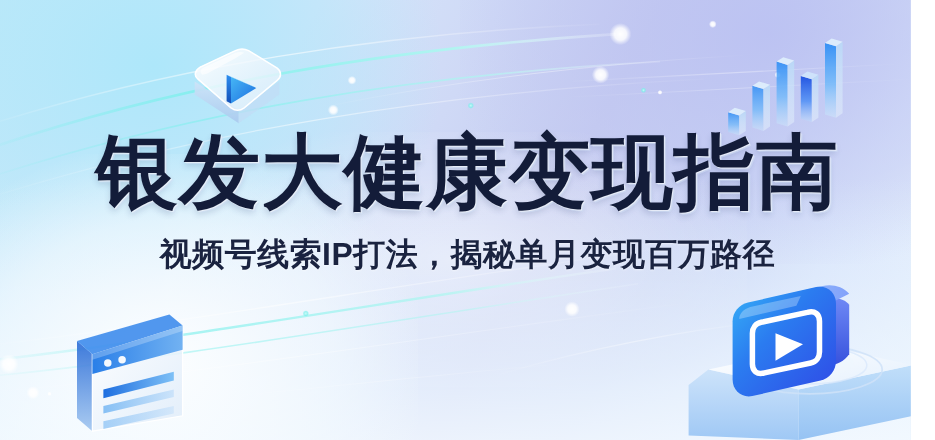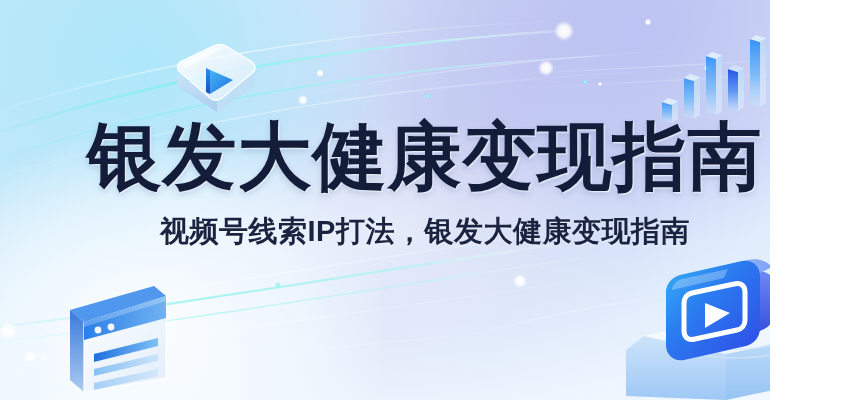--- a/index.html
+++ b/index.html
@@ -6,21 +6,21 @@
     margin: 0;
     padding: 0;
     background: #ffffff;
   }
   body {
     font-family: "Liberation Sans", "DejaVu Sans", sans-serif;
   }
 
   .banner {
     position: relative;
-    width: 770px;
+    width: 828px;
     height: 400px;
     overflow: hidden;
     background: #dfeefb;
   }
 
   
   .bg-base {
     position: absolute;
     inset: 0;
     background:
@@ -361,16 +361,16 @@
       <path d="M76,45 C76,40 79,36 84,35 L126,26 C133,24 137,28 137,34 L137,62 C137,67 134,71 129,72 L87,81 C80,83 76,79 76,73 Z" fill="none" stroke="#ffffff" stroke-width="5" stroke-linejoin="round"></path>
 
       <path d="M97,45 L97,70 L122,55 Z" fill="#ffffff"></path>
 
       <path d="M64,32 C64,27 68,23 74,21 L120,11 L116,20 L68,31 Z" fill="#ffffff" opacity="0.28"></path>
     </g>
   </svg>
 
   <div class="title-block">
     <h1 class="main-title">银发大健康变现指南</h1>
-    <p class="subtitle">视频号线索IP打法，银发大健康变现指南</p>
+    <p class="subtitle">视频号线索IP打法，揭秘单月变现百万路径</p>
   </div>
 
 </div>
 
 </body></html>

